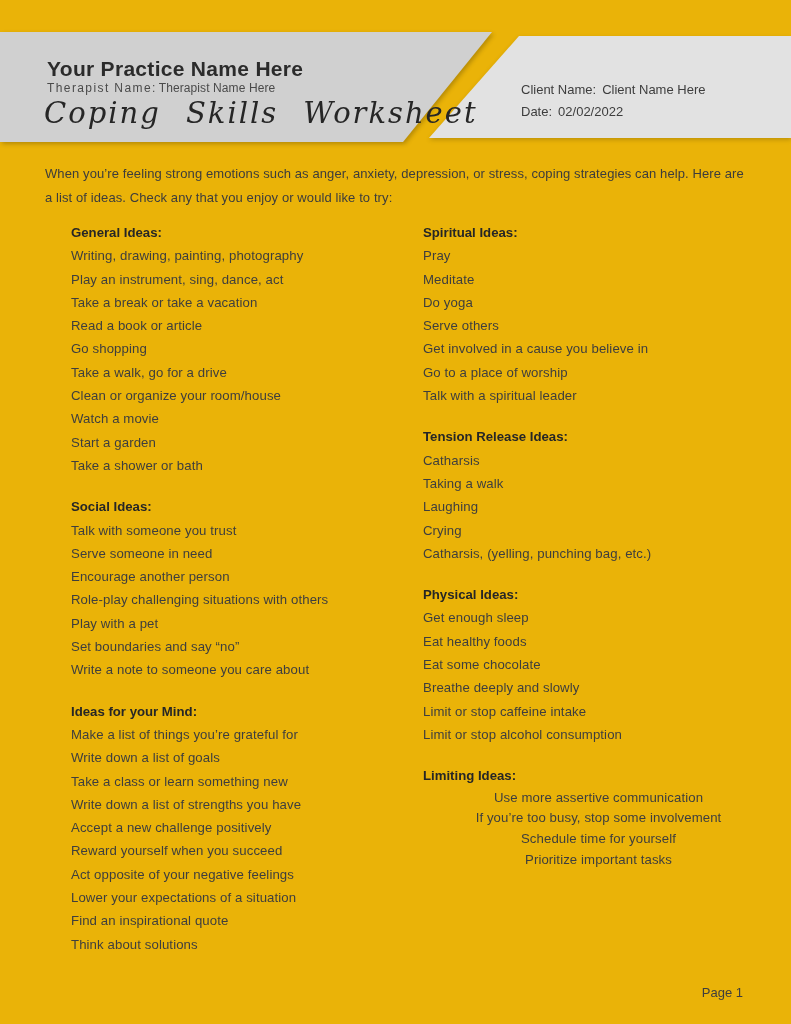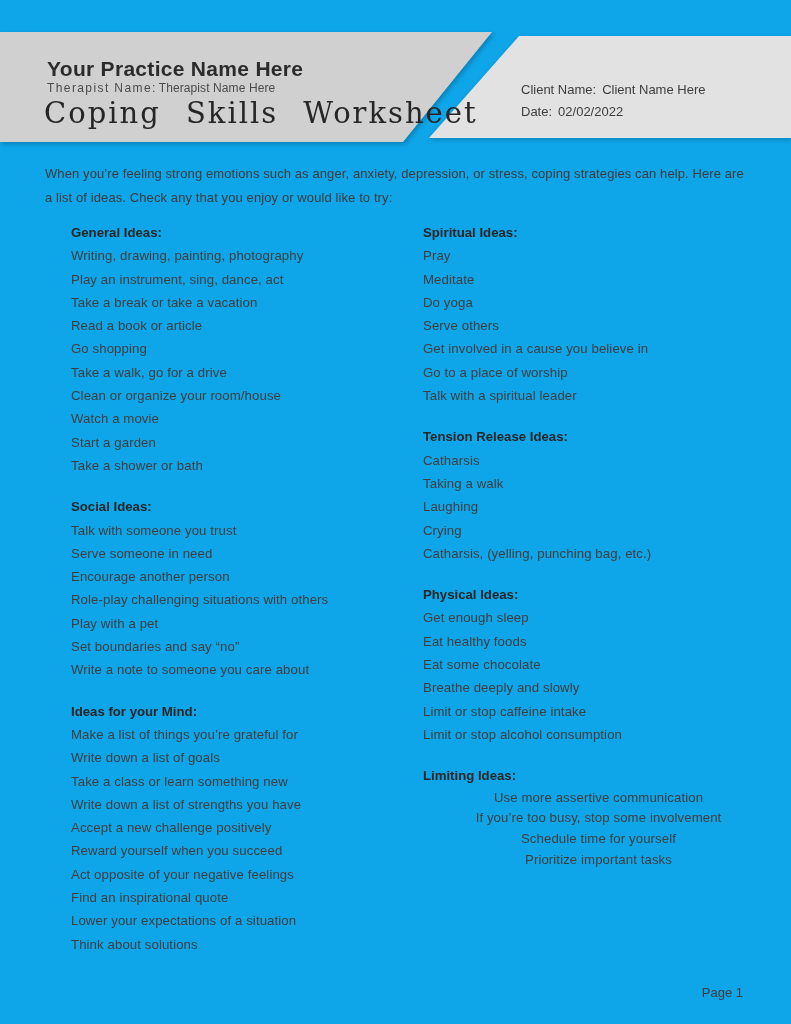--- a/index.html
+++ b/index.html
@@ -1,21 +1,21 @@
 <!DOCTYPE html>
 <html><head>
 <meta charset="utf-8">
 <style>
   html,body{margin:0;padding:0;background:#ffffff;}
   body{
     width:791px;height:1024px;position:relative;
     font-family:"Liberation Sans", sans-serif;
     -webkit-font-smoothing:antialiased;
   }
-  .page{position:relative;width:791px;height:1024px;background:#0ea5e9;overflow:hidden;}
+  .page{position:relative;width:791px;height:1024px;background:#eab308;overflow:hidden;}
 
   
   .band-wrap{position:absolute;}
   .band{width:100%;height:100%;}
   .band-left-wrap{top:32px;left:0;width:500px;height:110px;filter:drop-shadow(2px 2px 2px rgba(0,0,0,0.22));}
   .band-left{clip-path:polygon(0 0,492px 0,403px 110px,0 110px);background:#d0d0d0;}
   .band-right-wrap{top:36px;left:410px;width:381px;height:102px;filter:drop-shadow(0 2px 2px rgba(0,0,0,0.18));}
   .band-right{clip-path:polygon(109px 0,100% 0,100% 100%,19px 100%);background:#e2e2e2;}
 
   .practice-name{
@@ -23,21 +23,21 @@
     font-size:21px;font-weight:bold;color:#2b2b2b;letter-spacing:0.3px;line-height:24px;
   }
   .therapist-line{
     position:absolute;left:47px;top:81px;margin:0;
     font-size:12px;color:#4a4a4a;line-height:14px;
   }
   .therapist-line .lbl{letter-spacing:1.4px;}
   .therapist-line .val{letter-spacing:0.1px;margin-left:2px;}
   .worksheet-title{
     position:absolute;left:44px;top:92px;
-    font-family:"DejaVu Serif", serif;
+    font-family:"DejaVu Serif", serif;font-style:italic;
     font-size:29px;color:#262626;letter-spacing:2px;word-spacing:14px;line-height:42px;
   }
   .client-block{
     position:absolute;left:521px;top:79px;
     font-size:13px;color:#3d3d3d;line-height:21.5px;
   }
   .client-block .val{margin-left:6px;}
 
   
   .intro{
@@ -109,22 +109,22 @@
       </section>
       <section class="section">
         <div class="section-heading">Ideas for your Mind:</div>
         <div class="item">Make a list of things you’re grateful for</div>
         <div class="item">Write down a list of goals</div>
         <div class="item">Take a class or learn something new</div>
         <div class="item">Write down a list of strengths you have</div>
         <div class="item">Accept a new challenge positively</div>
         <div class="item">Reward yourself when you succeed</div>
         <div class="item">Act opposite of your negative feelings</div>
+        <div class="item">Lower your expectations of a situation</div>
         <div class="item">Find an inspirational quote</div>
-        <div class="item">Lower your expectations of a situation</div>
         <div class="item">Think about solutions</div>
       </section>
     </div>
   <div class="column column-right" id="col-right">
       <section class="section">
         <div class="section-heading">Spiritual Ideas:</div>
         <div class="item">Pray</div>
         <div class="item">Meditate</div>
         <div class="item">Do yoga</div>
         <div class="item">Serve others</div>

